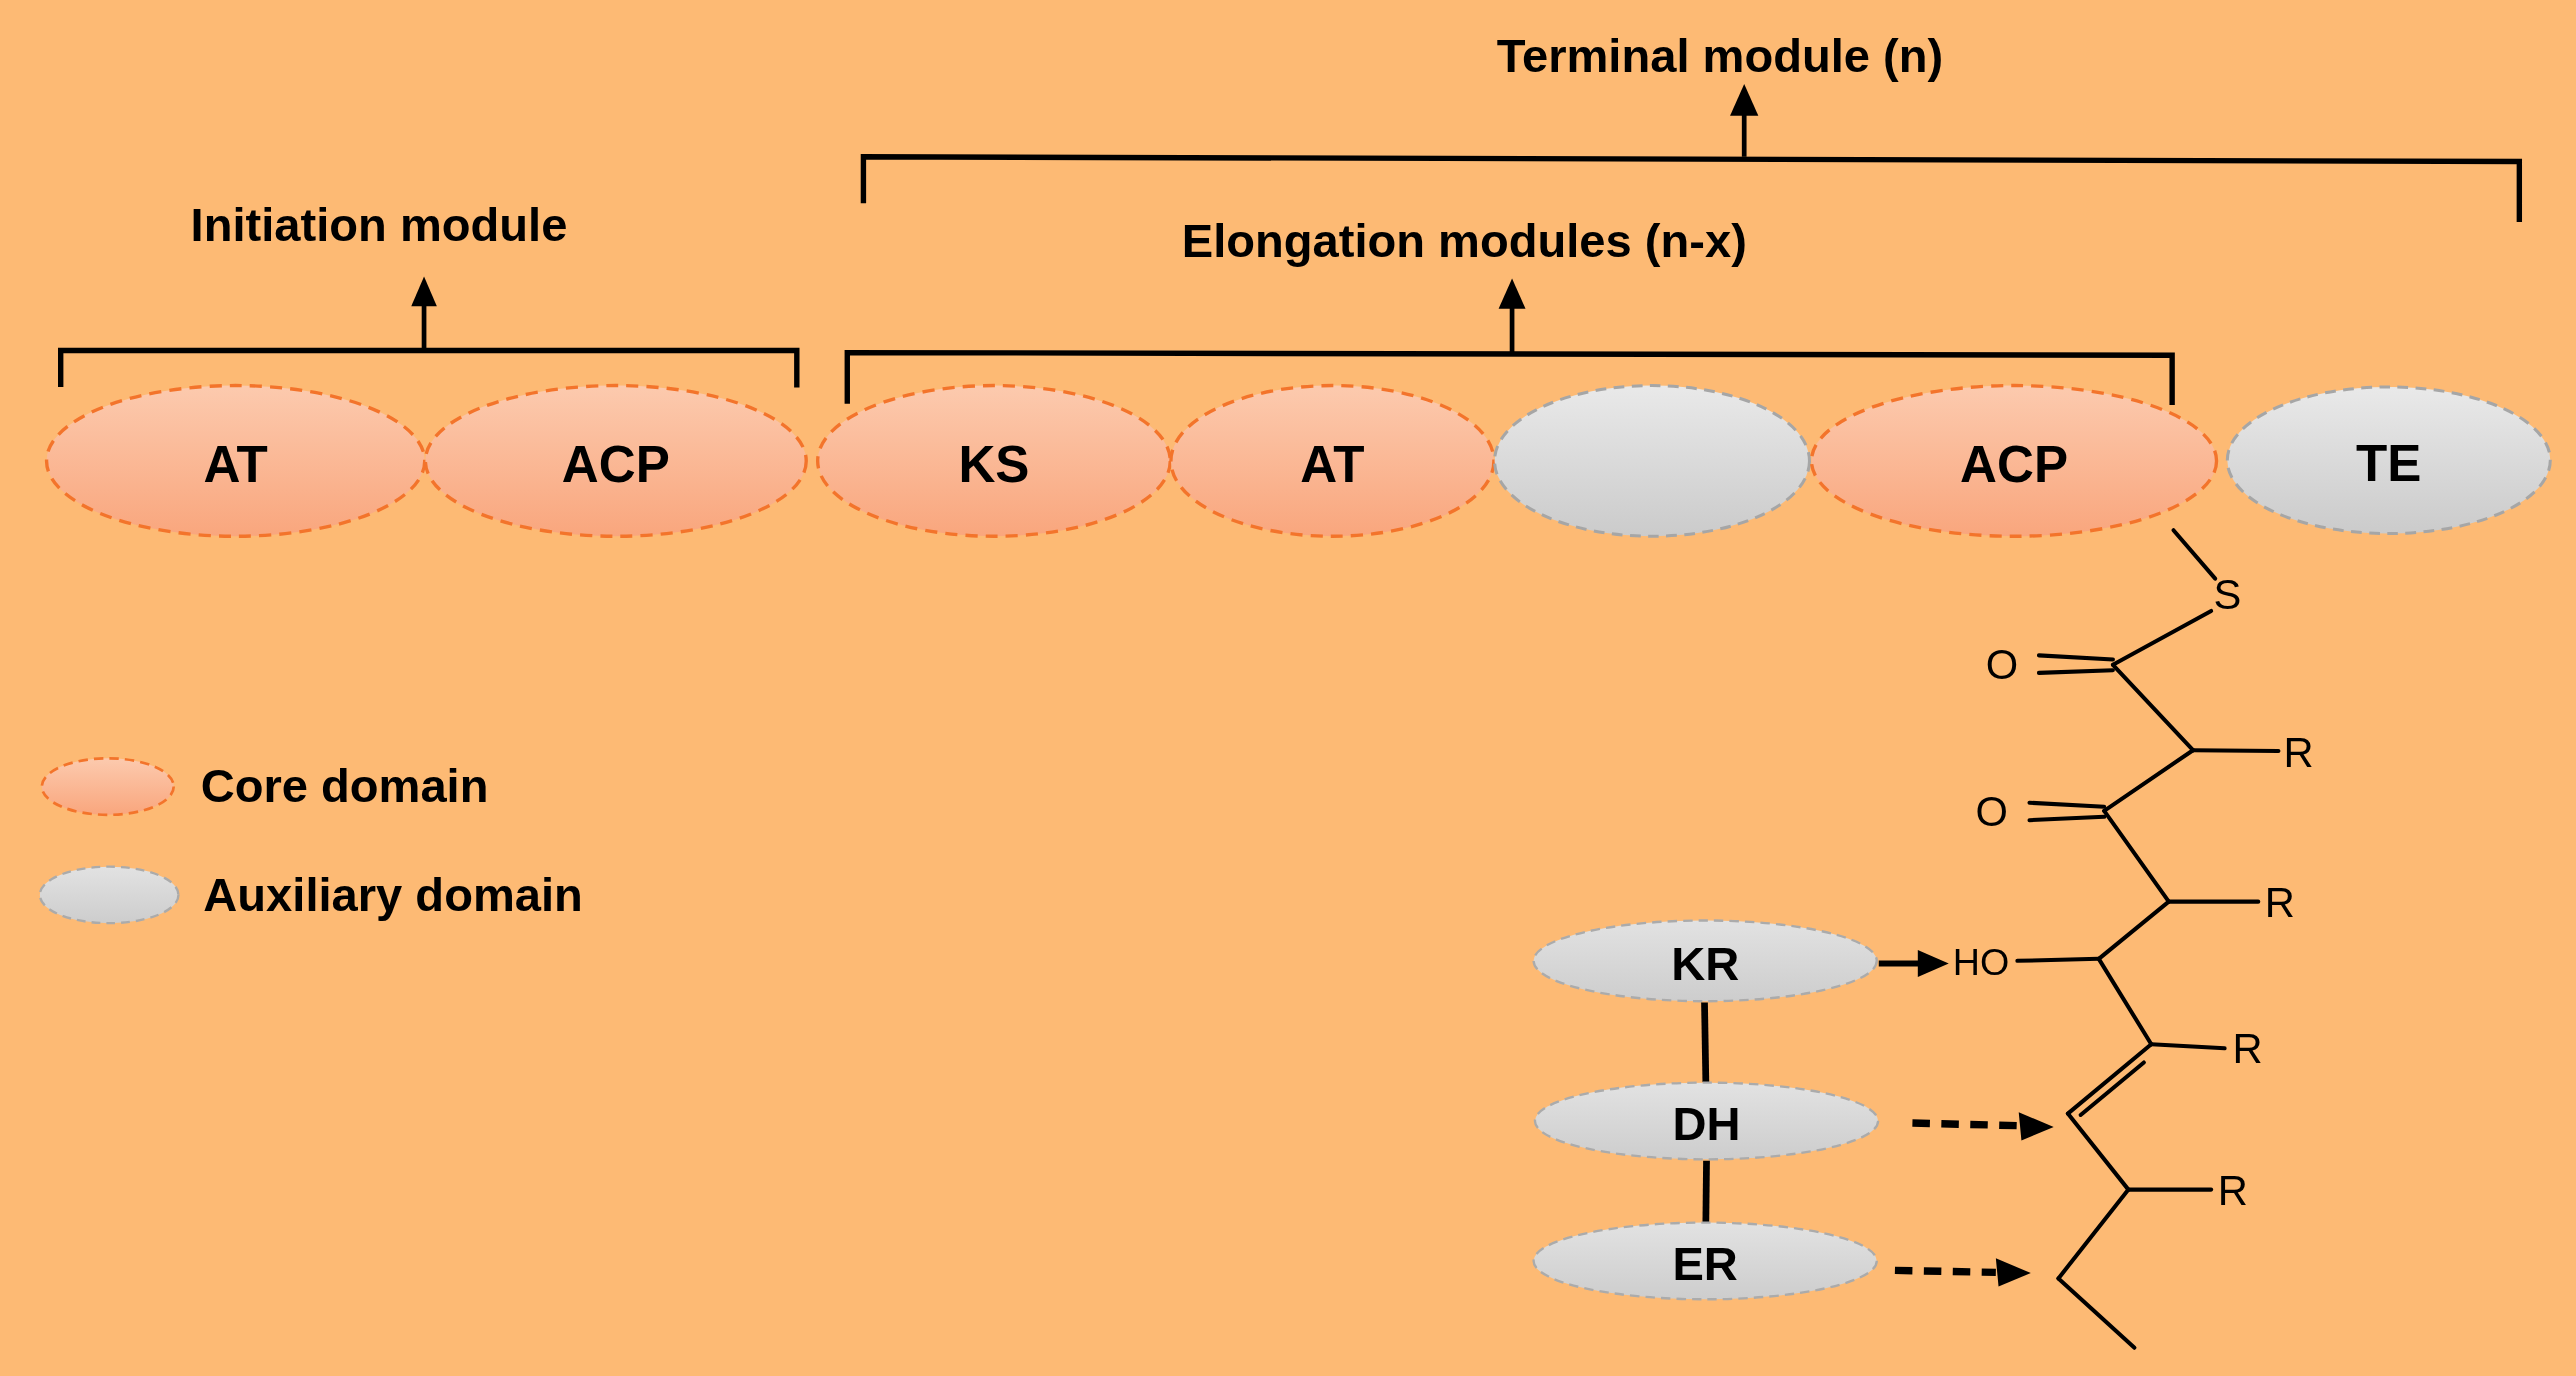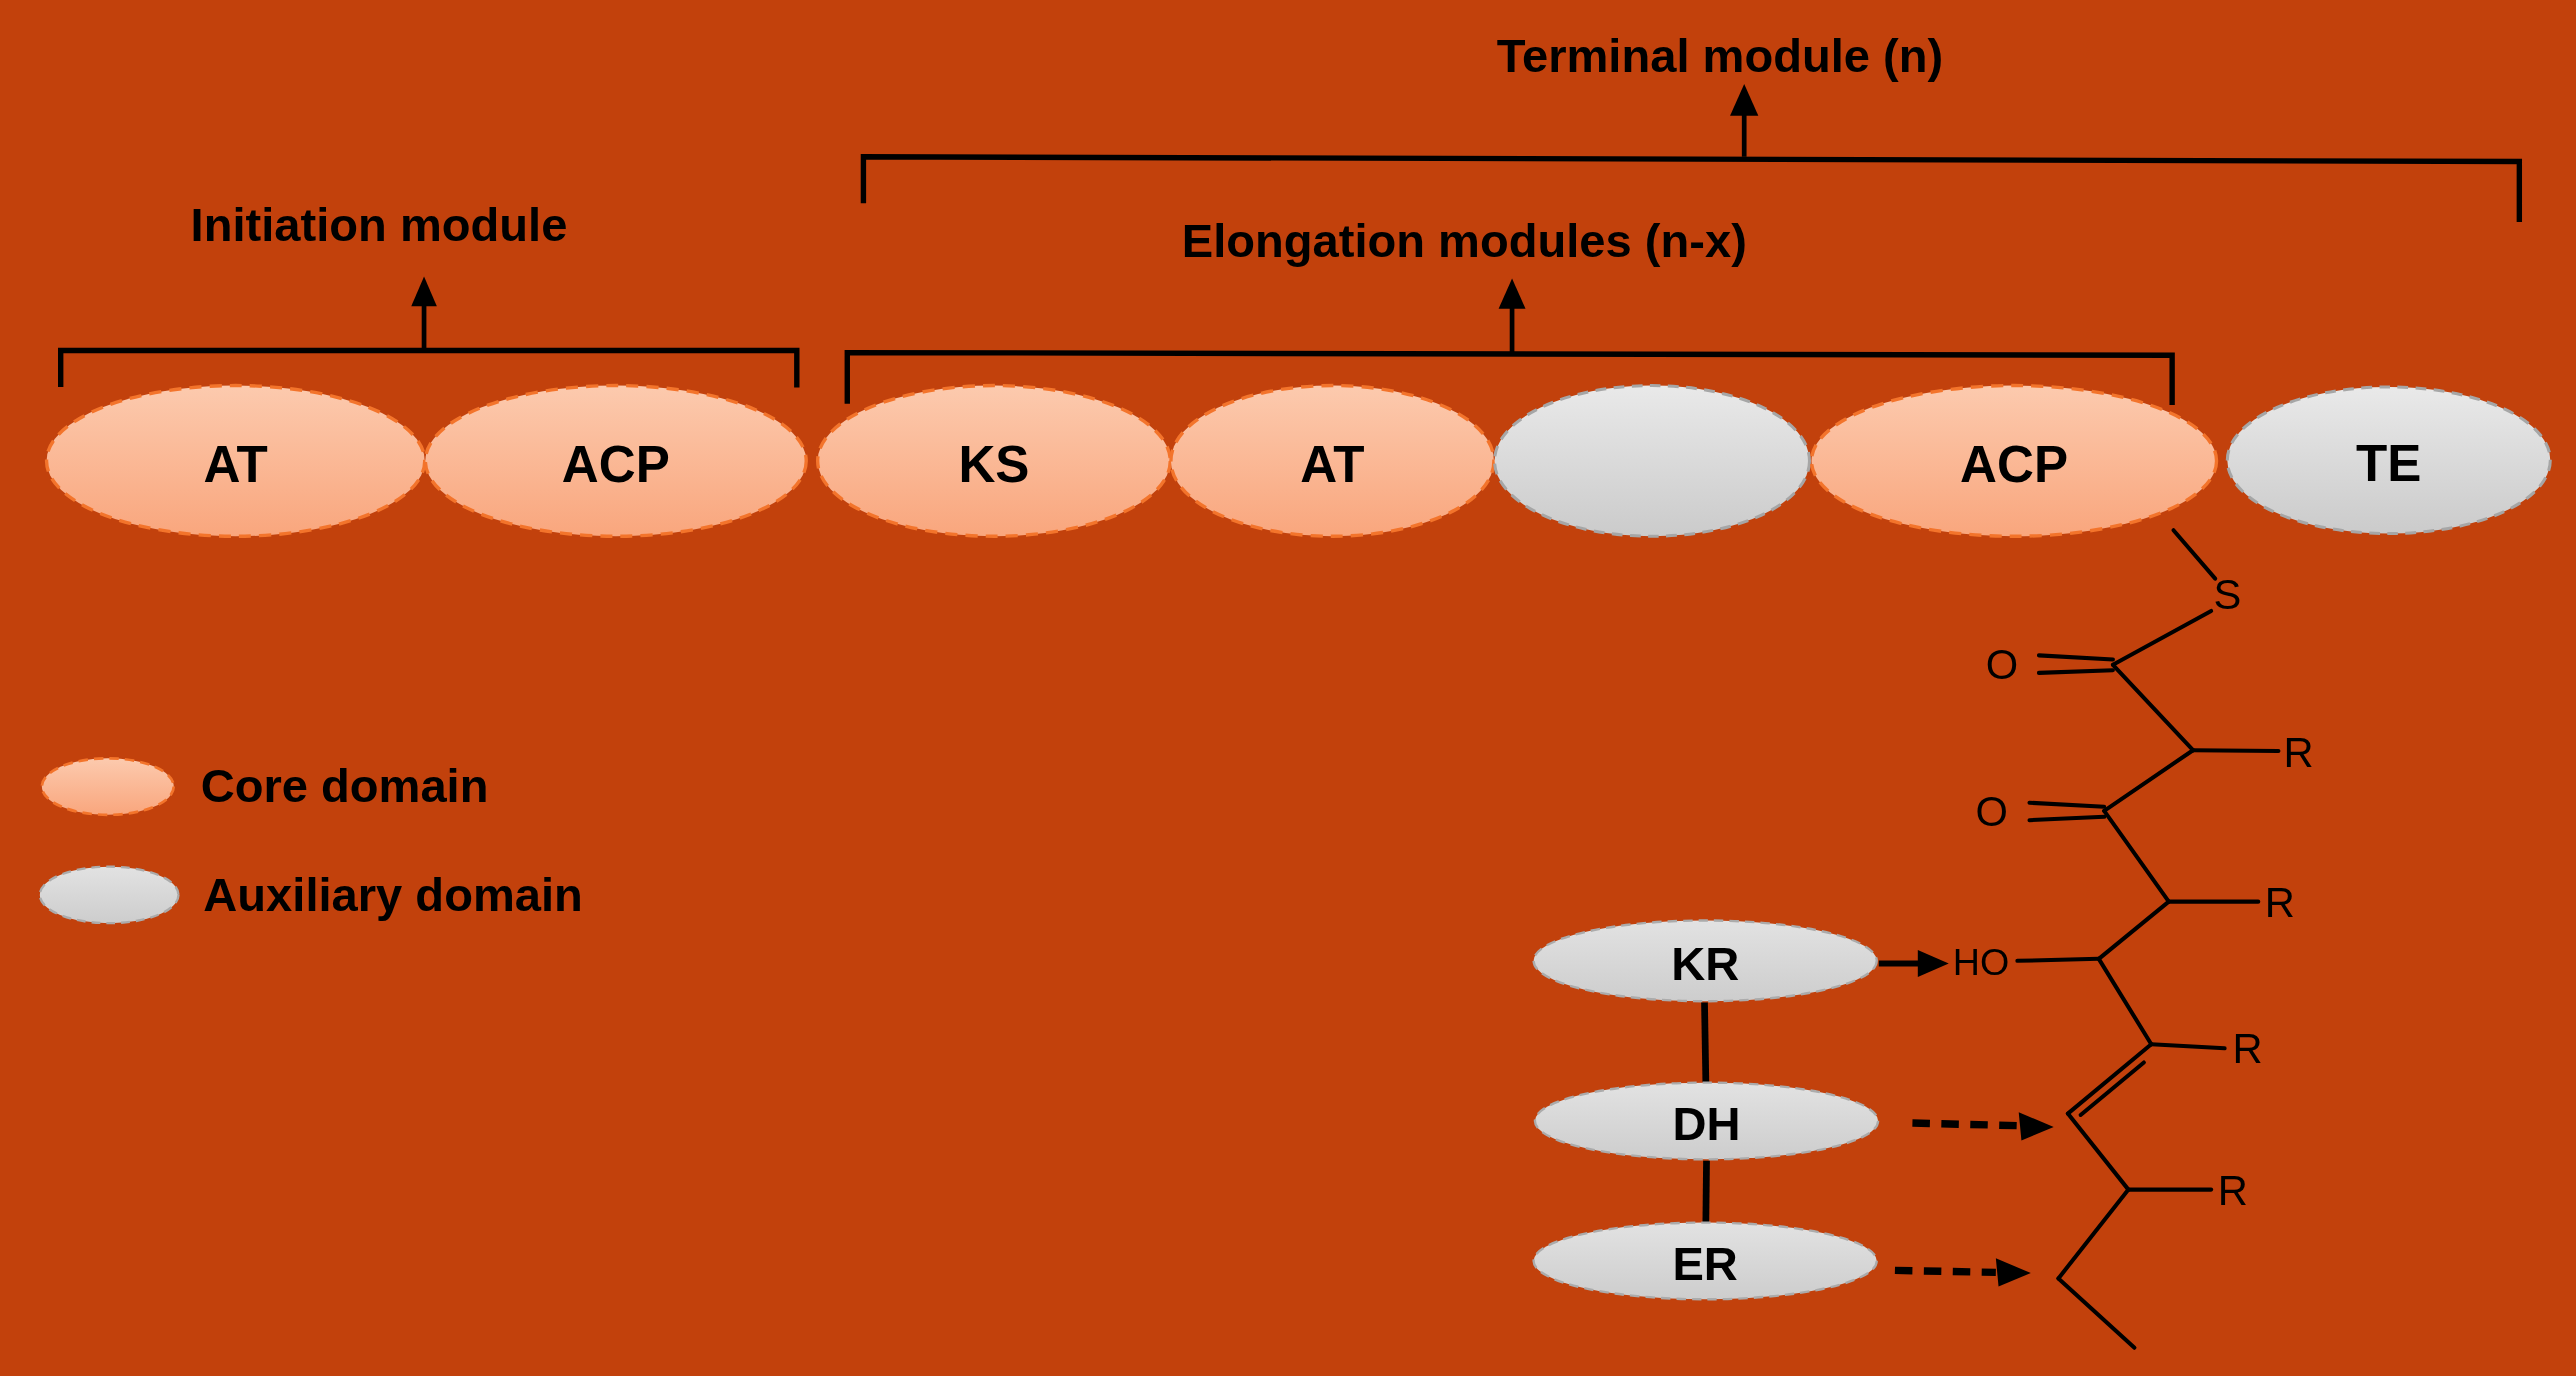--- a/index.html
+++ b/index.html
@@ -3,21 +3,21 @@
 <meta charset="utf-8">
 <style>
   html, body {
     margin: 0;
     padding: 0;
     background: #ffffff;
   }
   .figure-wrap {
     width: 2576px;
     height: 1376px;
-    background: #c2410c;
+    background: #fdba74;
   }
   svg text {
     font-family: "Liberation Sans", "DejaVu Sans", sans-serif;
     fill: #000000;
   }
   .module-title {
     font-size: 70px;
     font-weight: 700;
   }
   .domain-label {

